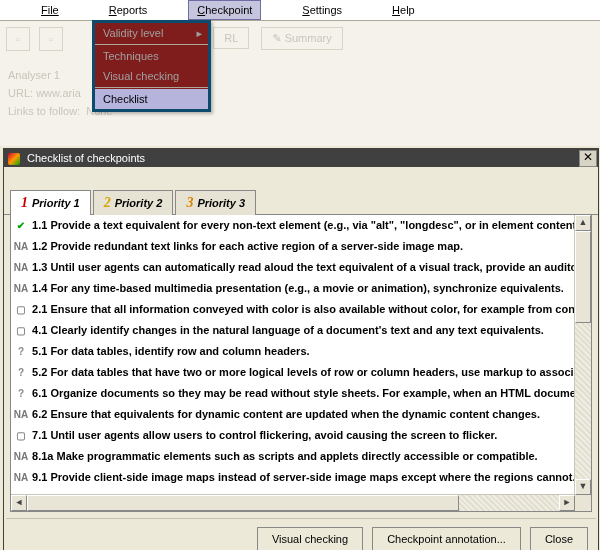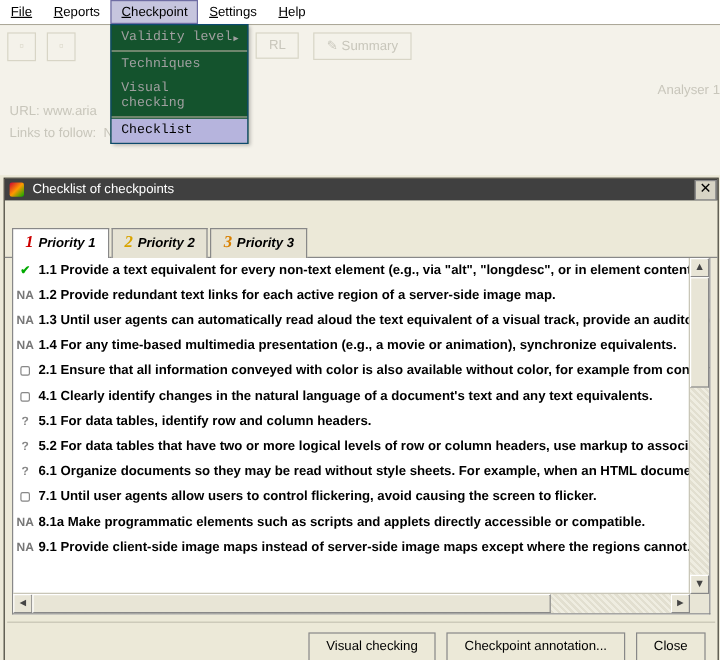--- a/index.html
+++ b/index.html
@@ -1,20 +1,20 @@
 <!DOCTYPE html>
 <html><head>
 <meta charset="utf-8">
 <style>
   html,body{margin:0;padding:0;font-family:Arial,Helvetica,sans-serif;font-size:11px;background:#ece9d8;width:600px;height:550px;overflow:hidden;color:#000;}
   .menubar{display:flex;background:#fff;border-bottom:1px solid #aca899;height:20px;line-height:20px;user-select:none;}
-  .menubar .mi{padding:0 9px;cursor:default;}
+  .menubar .mi{padding:0 9px;cursor:default;margin-left:32px;}
   .menubar .mi u{text-decoration:underline;}
   .menubar .mi.open{background:#c6c5de;border:1px solid #6f6da3;line-height:18px;padding:0 8px;}
-  .dropdown{position:absolute;top:20px;left:92px;width:113px;background:#14532d;border:1px solid #0c4a6e;box-shadow:2px 2px 3px rgba(0,0,0,0.25);z-index:50;font-family:Liberation Mono, monospace;}
+  .dropdown{position:absolute;top:20px;left:92px;width:113px;background:#7f1d1d;border:3px solid #0c4a6e;box-shadow:2px 2px 3px rgba(0,0,0,0.25);z-index:50;}
   .dropdown .di{padding:4px 8px;color:#a0a0a0;cursor:default;position:relative;}
   .dropdown .di.arrow:after{content:'▸';position:absolute;right:6px;color:#a0a0a0;}
   .dropdown .sep{height:1px;background:#aca899;margin:1px 0;}
   .dropdown .di.sel{background:#b6b4dd;color:#000;}
   .backpanel{position:absolute;top:21px;left:0;width:600px;height:125px;background:#f4f2ea;}
   .faded{color:#c8c6bb;}
   .tbbtn{display:inline-block;border:1px solid #d8d5c6;width:22px;height:22px;margin:6px 0 0 6px;vertical-align:top;text-align:center;line-height:22px;color:#d8d5c6;}
   .ghostbtn{display:inline-block;border:1px solid #d8d5c6;padding:4px 10px;margin-top:6px;color:#c8c6bb;vertical-align:top;}
   .faded-row{margin:6px 0 0 8px;}
   
@@ -71,21 +71,21 @@
   <div class="di sel">Checklist</div>
 </div>
 
 <div class="backpanel faded">
   <span class="tbbtn">▫</span>
   <span class="tbbtn">▫</span>
   <span style="display:inline-block;width:144px;"></span>
   <span class="ghostbtn">RL</span>
   <span style="display:inline-block;width:6px;"></span>
   <span class="ghostbtn">✎ <span>Summary</span></span>
-  <div class="faded-row" style="margin-top:18px;text-align:right;">Analyser 1</div>
+  <div class="faded-row" style="margin-top:18px;">Analyser 1</div>
   <div class="faded-row"><span>URL:</span> <span>www.aria</span></div>
   <div class="faded-row"><span>Links to follow:</span>&nbsp;&nbsp;<span>None</span></div>
 </div>
 
 <div class="cl-win">
   <div class="cl-title">
     <span class="logo"></span>
     <span>Checklist of checkpoints</span>
     <div class="closex">✕</div>
   </div>
@@ -98,20 +98,21 @@
     <div class="rows" id="rows">
         <div class="row"><span class="st chk">✔</span> 1.1 Provide a text equivalent for every non-text element (e.g., via "alt", "longdesc", or in element content).</div>
         <div class="row"><span class="st na">NA</span> 1.2 Provide redundant text links for each active region of a server-side image map.</div>
         <div class="row"><span class="st na">NA</span> 1.3 Until user agents can automatically read aloud the text equivalent of a visual track, provide an auditory description.</div>
         <div class="row"><span class="st na">NA</span> 1.4 For any time-based multimedia presentation (e.g., a movie or animation), synchronize equivalents.</div>
         <div class="row"><span class="st doc">▢</span> 2.1 Ensure that all information conveyed with color is also available without color, for example from context.</div>
         <div class="row"><span class="st doc">▢</span> 4.1 Clearly identify changes in the natural language of a document's text and any text equivalents.</div>
         <div class="row"><span class="st q">?</span> 5.1 For data tables, identify row and column headers.</div>
         <div class="row"><span class="st q">?</span> 5.2 For data tables that have two or more logical levels of row or column headers, use markup to associate.</div>
         <div class="row"><span class="st q">?</span> 6.1 Organize documents so they may be read without style sheets. For example, when an HTML document...</div>
+        <div class="row"><span class="st na">NA</span> 6.2 Ensure that equivalents for dynamic content are updated when the dynamic content changes.</div>
         <div class="row"><span class="st doc">▢</span> 7.1 Until user agents allow users to control flickering, avoid causing the screen to flicker.</div>
         <div class="row"><span class="st na">NA</span> 8.1a Make programmatic elements such as scripts and applets directly accessible or compatible.</div>
         <div class="row"><span class="st na">NA</span> 9.1 Provide client-side image maps instead of server-side image maps except where the regions cannot.</div>
       </div>
     <div class="vscroll">
       <div class="btn">▲</div>
       <div class="track"></div>
       <div class="thumb"></div>
       <div class="btn dn">▼</div>
     </div>

